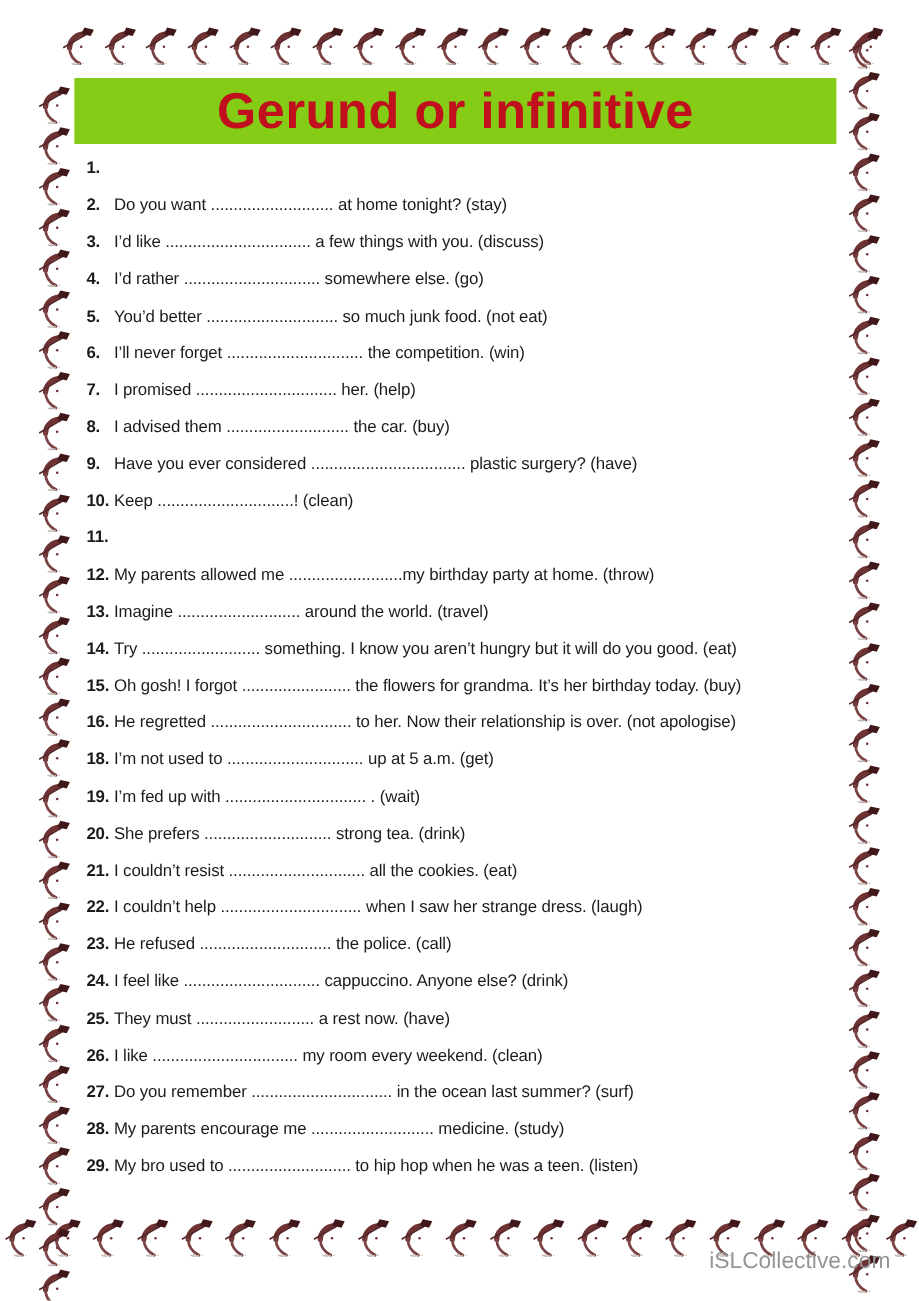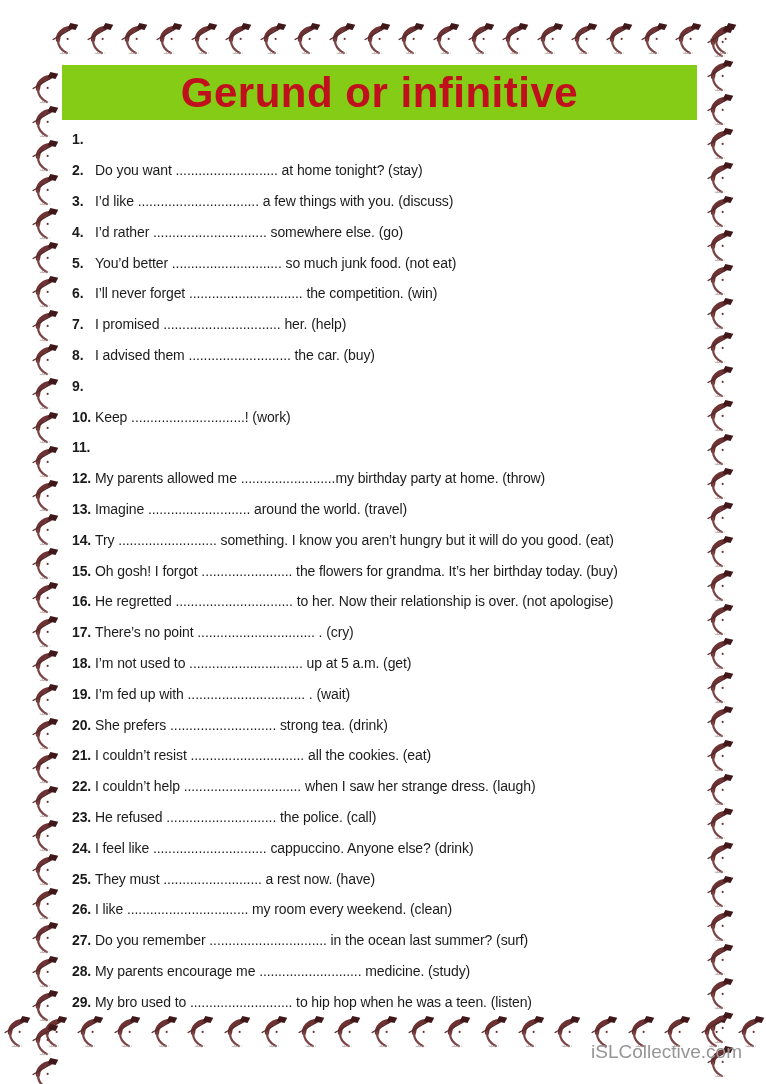--- a/index.html
+++ b/index.html
@@ -1255,25 +1255,26 @@
         <span class="txt">I promised ............................... her. (help)</span>
   </div>
 
   <div class="row">
     <span class="num">8.</span>
         <span class="txt">I advised them ........................... the car. (buy)</span>
   </div>
 
   <div class="row">
     <span class="num">9.</span>
+        <span class="txt">Have you ever considered .................................. plastic surgery? (have)</span>
   </div>
 
   <div class="row">
     <span class="num">10.</span>
-        <span class="txt">Keep ..............................! (work)</span>
+        <span class="txt">Keep ..............................! (clean)</span>
   </div>
 
   <div class="row">
     <span class="num">11.</span>
   </div>
 
   <div class="row">
     <span class="num">12.</span>
         <span class="txt">My parents allowed me .........................my birthday party at home. (throw)</span>
   </div>
@@ -1291,24 +1292,20 @@
   <div class="row">
     <span class="num">15.</span>
         <span class="txt">Oh gosh! I forgot ........................ the flowers for grandma. It’s her birthday today. (buy)</span>
   </div>
 
   <div class="row">
     <span class="num">16.</span>
         <span class="txt">He regretted ............................... to her. Now their relationship is over. (not apologise)</span>
   </div>
 
-  <div class="row">
-    <span class="num">17.</span>
-        <span class="txt">There’s no point ............................... . (cry)</span>
-  </div>
 
   <div class="row">
     <span class="num">18.</span>
         <span class="txt">I’m not used to .............................. up at 5 a.m. (get)</span>
   </div>
 
   <div class="row">
     <span class="num">19.</span>
         <span class="txt">I’m fed up with ............................... . (wait)</span>
   </div>

